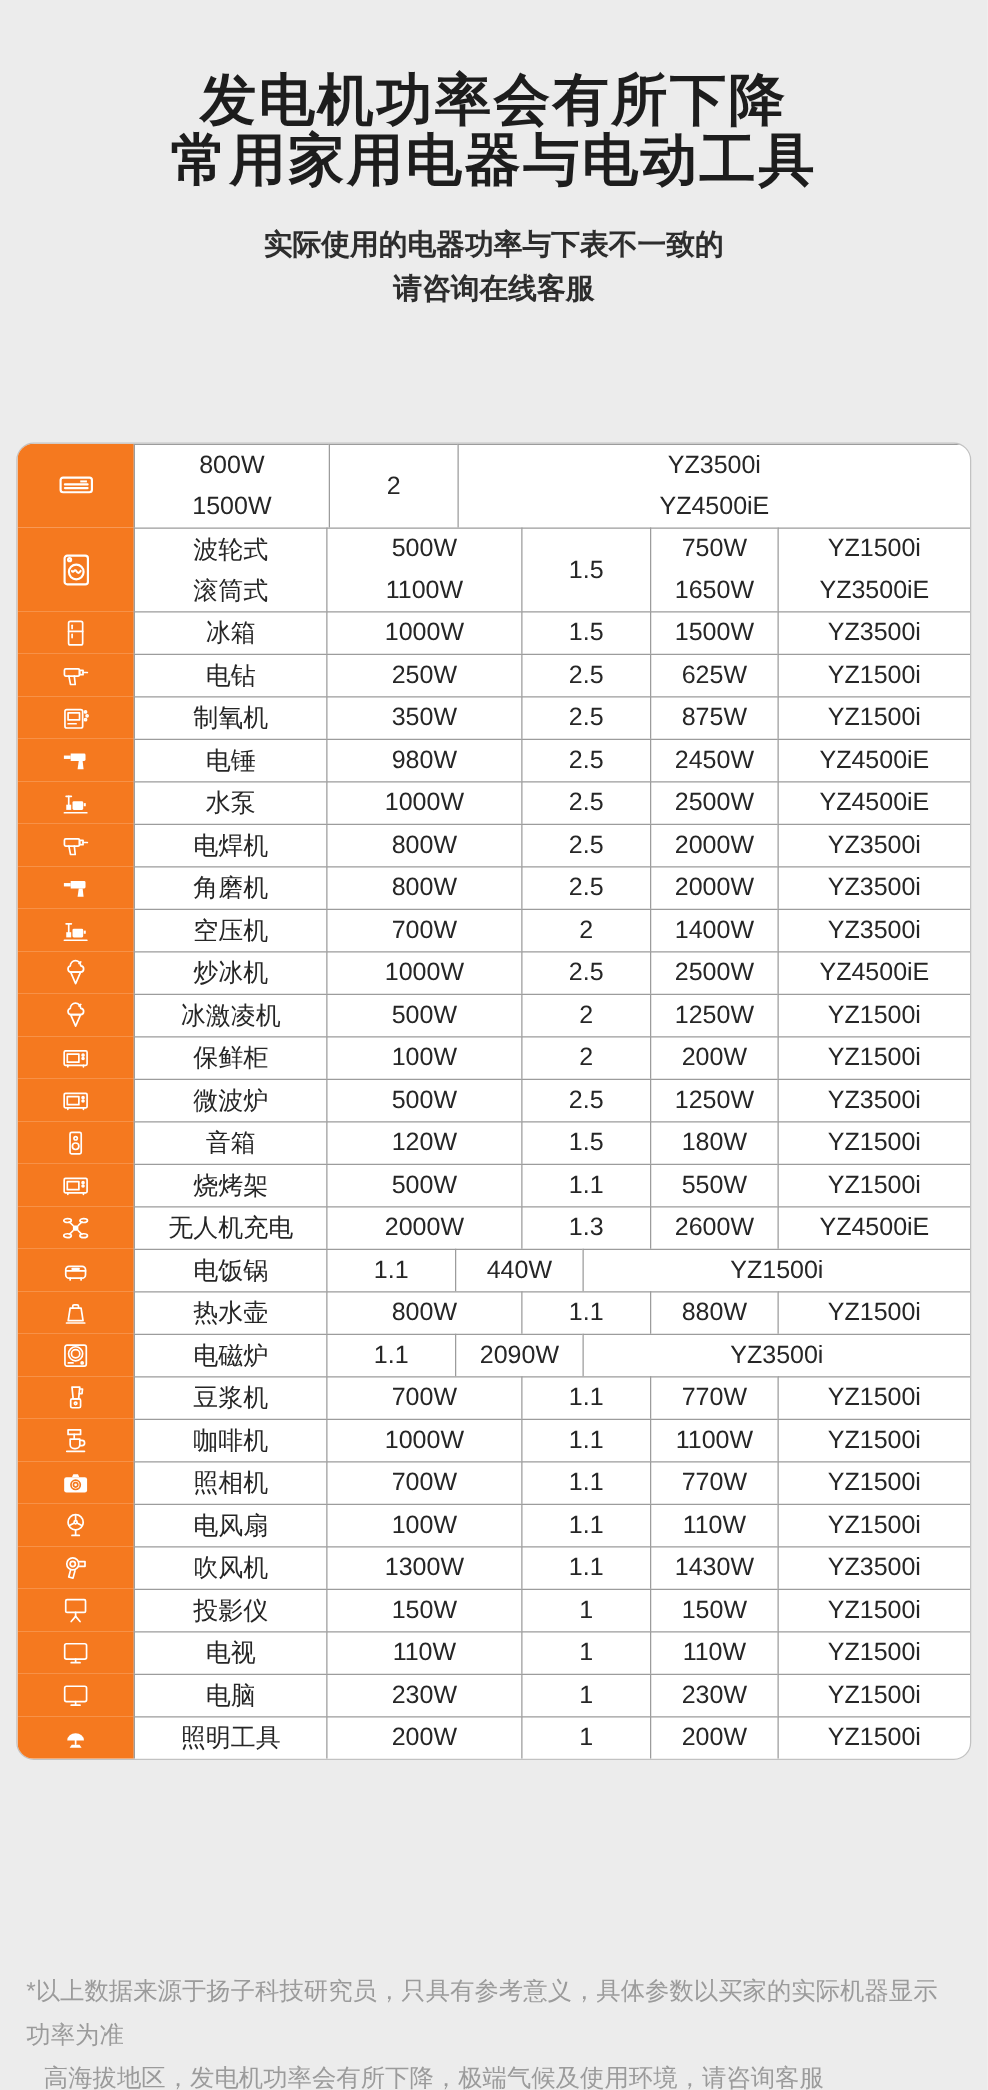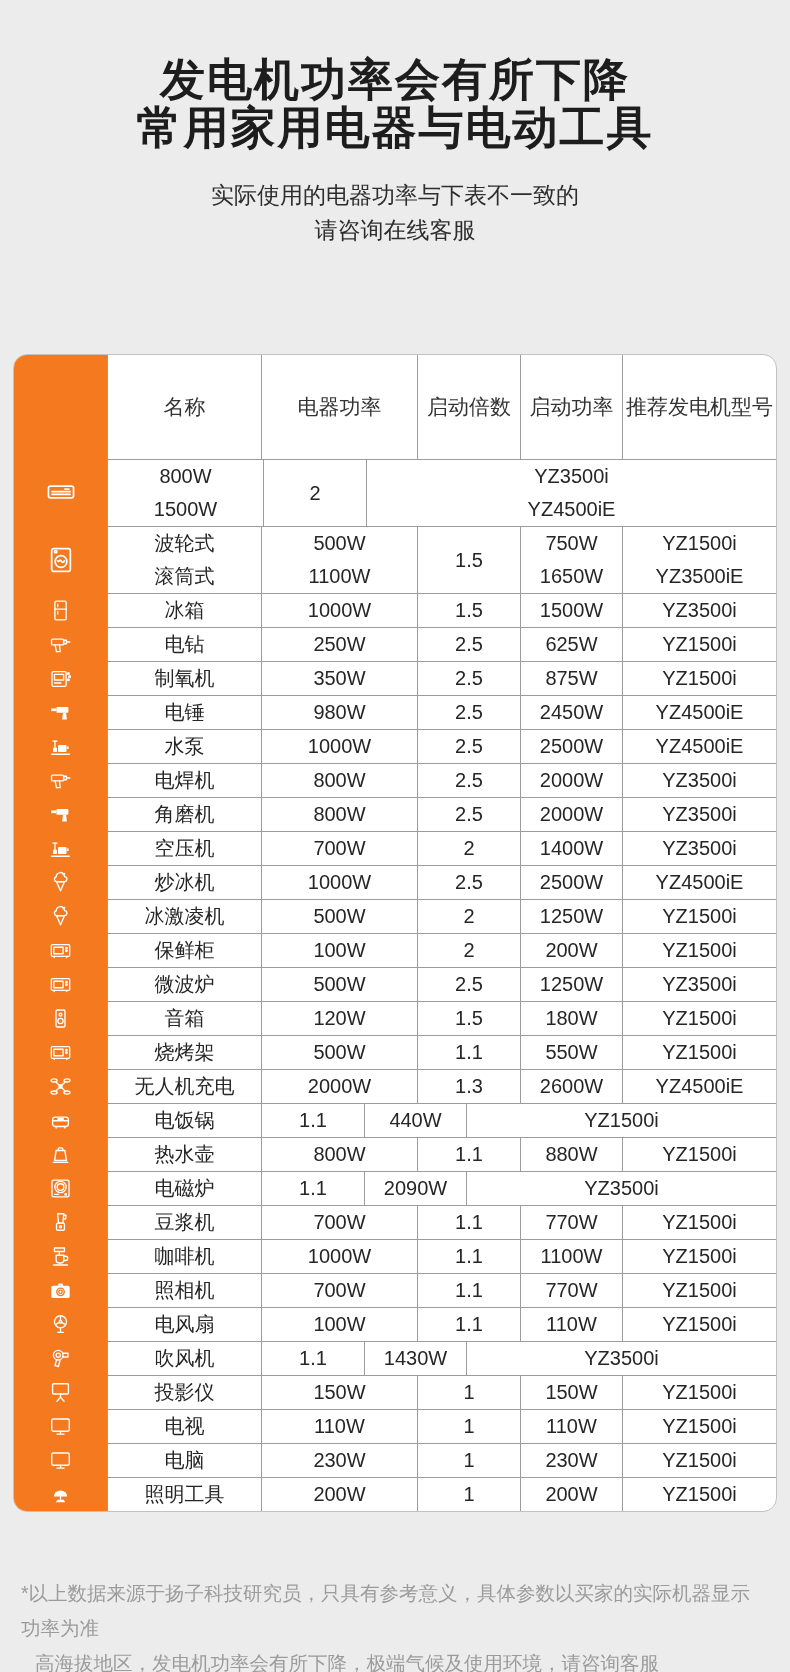--- a/index.html
+++ b/index.html
@@ -1,20 +1,20 @@
 <!DOCTYPE html>
 <html style="--accent: #F5791F; --grid: #9C9C9C; --card-border: #C2C2C2; --text: #262626; --fngray: #9B9B9B;"><head>
 <meta charset="utf-8">
 <style>
   html,body{margin:0;padding:0;}
   body{background:#e4e4e4;font-family:"Liberation Sans","DejaVu Sans",sans-serif;}
   .page{position:relative;width:790px;height:1672px;margin:0 auto;overflow:hidden;}
   .title{margin:0;padding-top:56px;text-align:center;font-size:45px;font-weight:900;
          color:#1d1d1d;line-height:1.06;letter-spacing:2px;}
-  .subtitle{margin:27px 0 0;text-align:center;font-size:23px;font-weight:400;
+  .subtitle{margin:27px 0 0;text-align:center;font-size:23px;font-weight:700;
             color:#2d2d2d;line-height:1.5;}
   .card{position:absolute;left:13px;top:354px;width:764px;box-sizing:border-box;
         background:#fff;border:1px solid var(--card-border,#c2c2c2);border-radius:14px;overflow:hidden;}
   .trow{display:flex;width:100%;}
   .side{width:93px;flex:none;background:var(--accent,#F5791F);display:flex;
         align-items:center;justify-content:center;}
   .cell{box-sizing:border-box;border-left:1px solid var(--grid,#9c9c9c);
         display:flex;align-items:center;justify-content:center;
         color:var(--text,#262626);font-size:20px;}
   .thead{height:104px;}
@@ -38,28 +38,20 @@
   <h1 class="title">
     <span>发电机功率会有所下降</span><br>
     <span>常用家用电器与电动工具</span>
   </h1>
   <p class="subtitle">
     <span>实际使用的电器功率与下表不一致的</span><br>
     <span>请咨询在线客服</span>
   </p>
 
   <div class="card" id="table-card">
-      <div class="trow thead">
-        <div class="side"></div>
-        <div class="cell c0">名称</div>
-        <div class="cell c1">电器功率</div>
-        <div class="cell c2">启动倍数</div>
-        <div class="cell c3">启动功率</div>
-        <div class="cell c4">推荐发电机型号</div>
-      </div>
       <div class="trow grow" style="height:67px">
         <div class="side">
           <svg viewBox="0 0 24 24" width="32" height="32" fill="none" stroke="#fff" stroke-width="1.3" stroke-linecap="round" stroke-linejoin="round" aria-hidden="true">
             <rect x="2.6" y="6.8" width="18.8" height="8.8" rx="1.5"></rect>
             <line x1="5.2" y1="13.1" x2="18.8" y2="13.1"></line>
             <line x1="5.2" y1="10.9" x2="18.8" y2="10.9"></line>
             <rect x="14.4" y="8.5" width="4" height="1.2" fill="#fff" stroke="none"></rect>
           </svg>
         </div>
         <div class="cell c1">
@@ -805,20 +797,25 @@
             <circle cx="9.8" cy="8.8" r="2"></circle>
             <path d="M14.4 7h4.8v3.6h-4.8"></path>
             <path d="M8.2 13.2l-1.5 5.6 3.3.9 1.5-5.7"></path>
           </svg>
         </div>
         <div class="cell c0">
           <div class="stack">
             <div class="sub">吹风机</div>
           </div>
         </div>
+        <div class="cell c1">
+          <div class="stack">
+            <div class="sub">1300W</div>
+          </div>
+        </div>
         <div class="cell c2">1.1</div>
         <div class="cell c3">
           <div class="stack">
             <div class="sub">1430W</div>
           </div>
         </div>
         <div class="cell c4">
           <div class="stack">
             <div class="sub">YZ3500i</div>
           </div>

